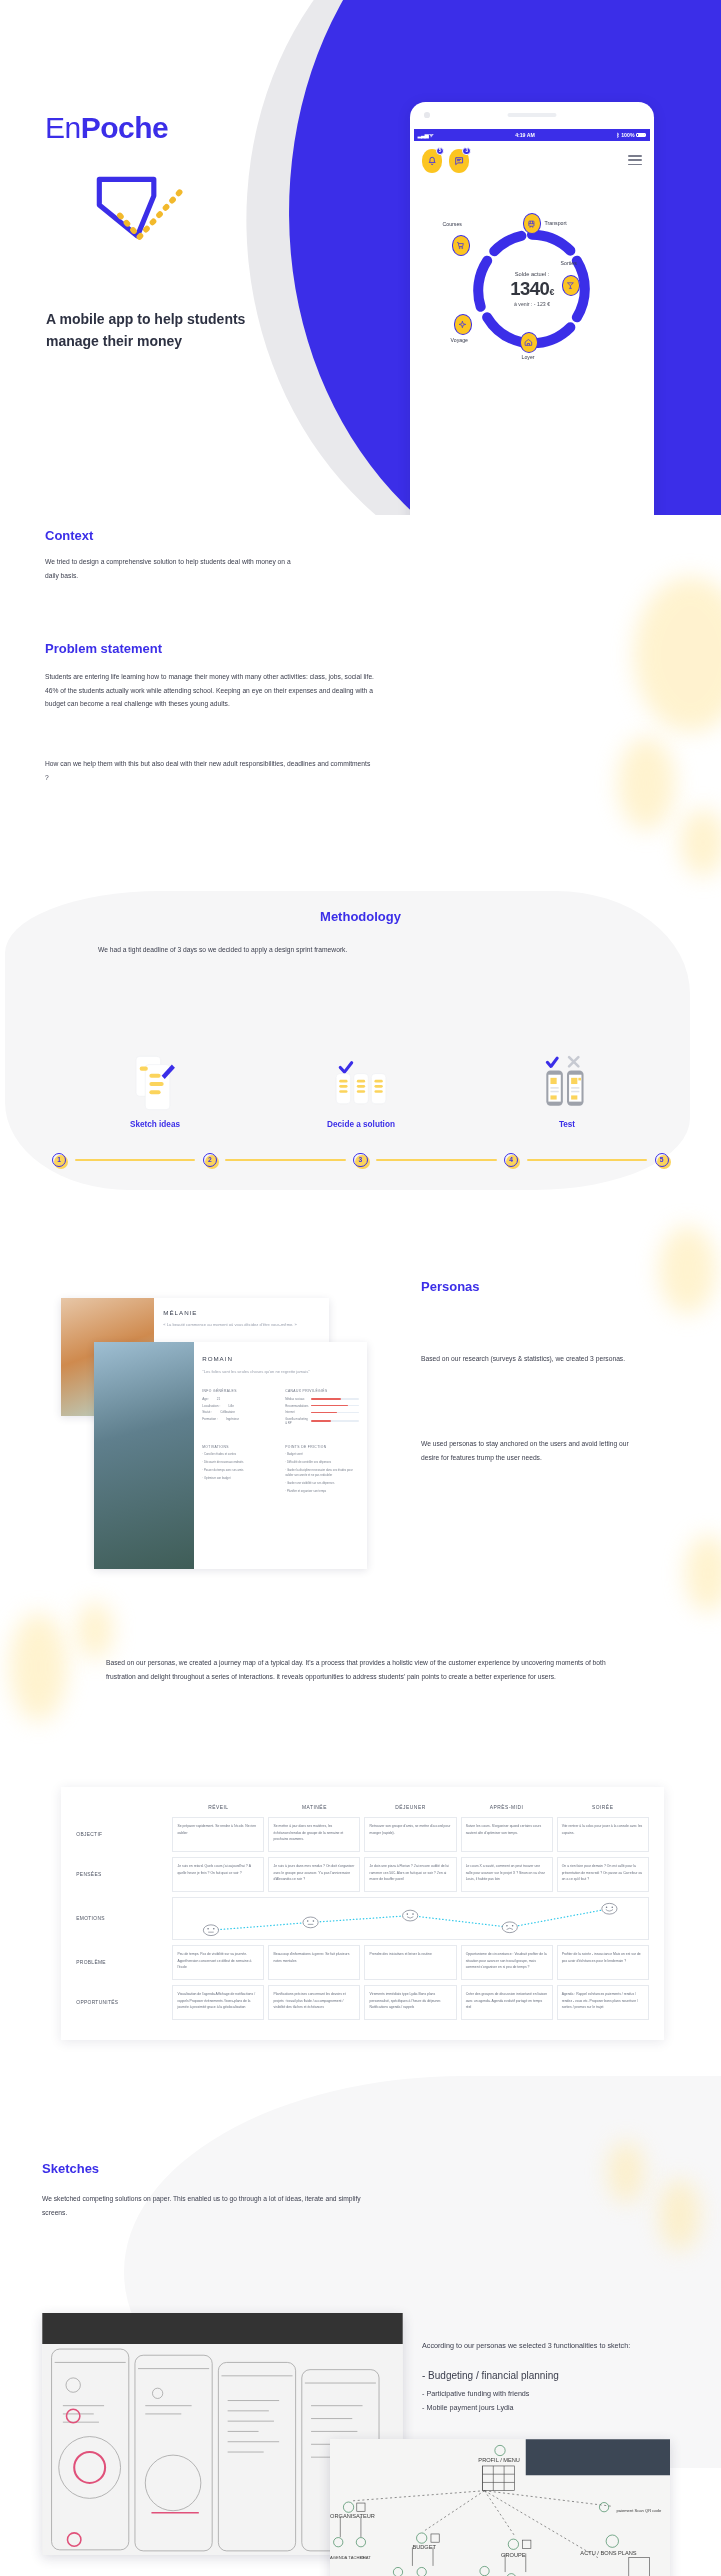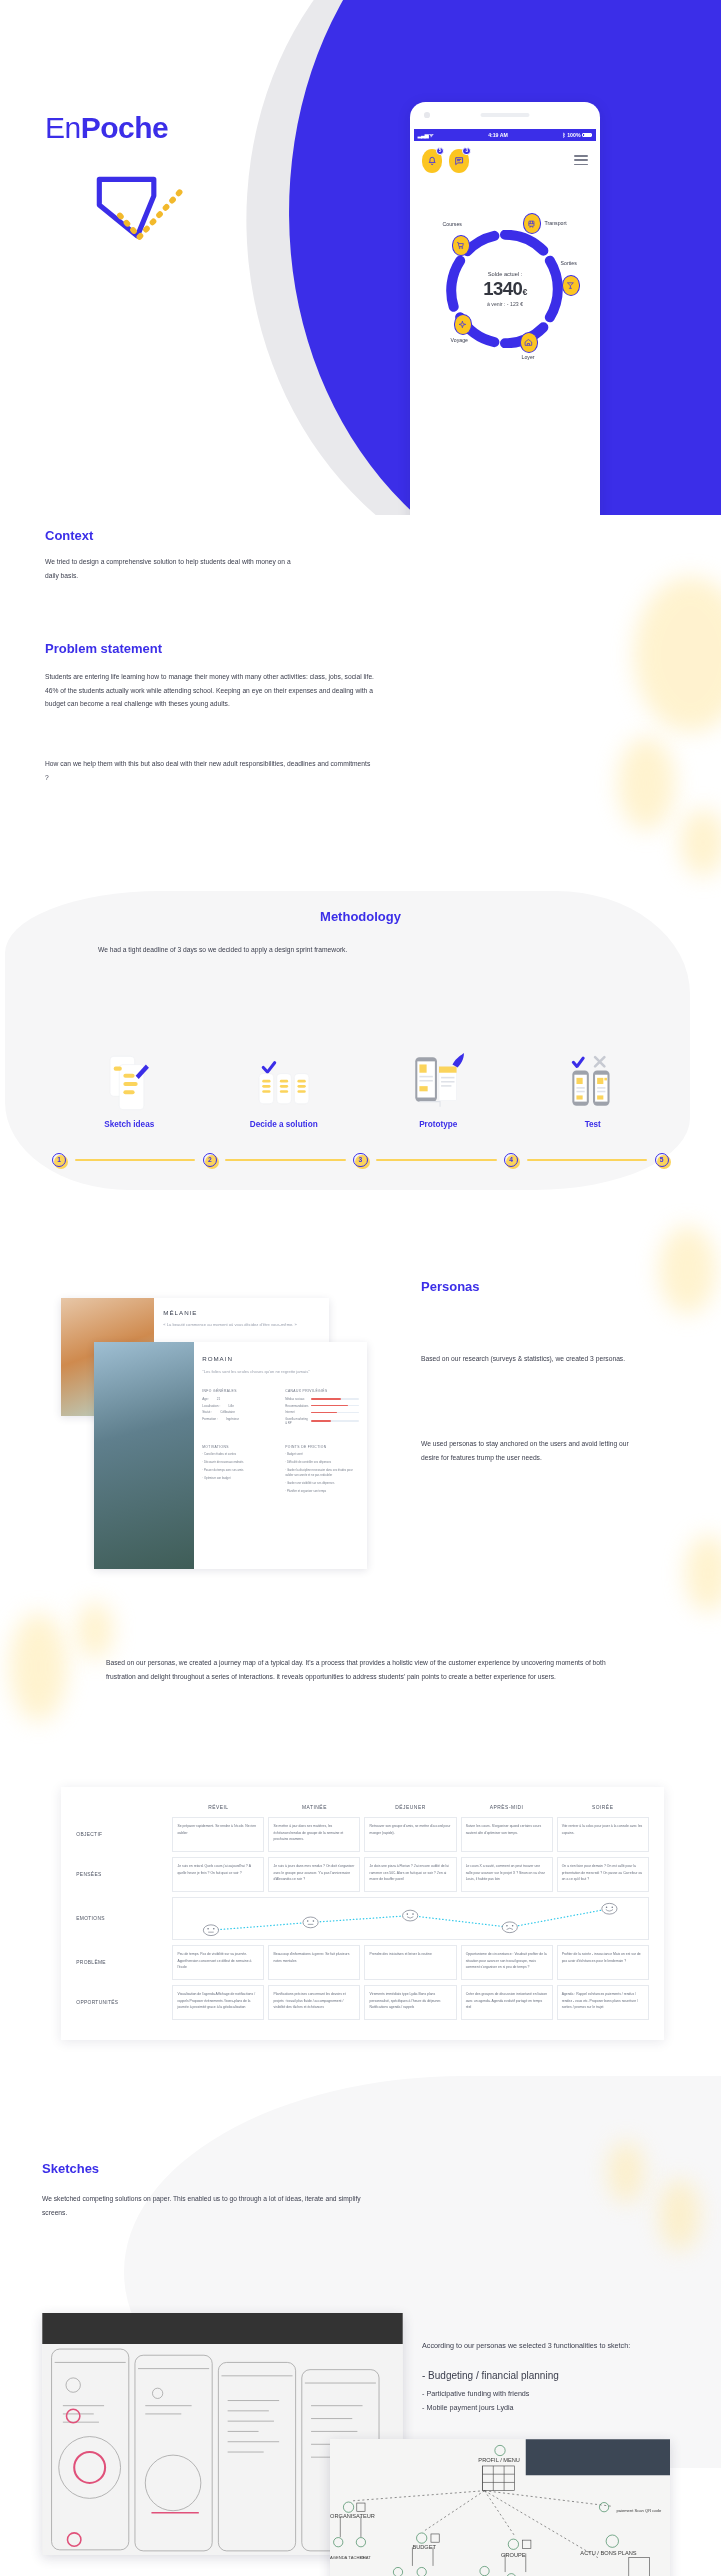--- a/index.html
+++ b/index.html
@@ -30,21 +30,21 @@
   .hero-tag {
     position: absolute; left: 46px; top: 309px; width: 222px;
     font-size: 14px; line-height: 1.55; font-weight: 700; color: #2d3142;
   }
 
   
   .phone {
     position: absolute; background: #fff; border-radius: 13.4px;
     box-shadow: 0 3.1px 13.4px rgba(20,20,60,.13);
   }
-  .phone-hero { left: 410px; top: 102px; width: 190px; height: 598px; border-radius: 15.5px; }
+  .phone-hero { left: 410px; top: 102px; width: 244px; height: 598px; border-radius: 15.5px; }
   .phone .notch-dot { position: absolute; left: 14.4px; top: 10.3px; width: 5.7px; height: 5.7px; border-radius: 50%; background: #e6e7ec; }
   .phone .notch-bar { position: absolute; left: 50%; transform: translateX(-50%); top: 11.3px; width: 49px; height: 4.1px; border-radius: 2.1px; background: #eceef2; }
   .screen { position: absolute; left: 3.6px; right: 3.6px; top: 27px; bottom: 27px; background: #fff; overflow: hidden; }
   .statusbar {
     height: 12px; background: #3b2ee8; color: #fff; display: flex; align-items: center;
     justify-content: space-between; padding: 0 4.1px; font-size: 5.2px; font-weight: 700;
   }
   .sb-mid { font-size: 5.2px; }
   .sb-right { display: flex; align-items: center; gap: 1.5px; }
   .batt { display: inline-block; width: 10.3px; height: 4.6px; border: 0.5px solid #fff; border-radius: 1px; position: relative; }
@@ -143,20 +143,21 @@
     </div>
 
     <svg class="logo-shield" viewBox="0 0 210 170">
       <path d="M22 8 H128 V40 L96 118 L22 58 Z" fill="none" stroke="#3b2ee8" stroke-width="10" stroke-linejoin="round"></path>
       <g stroke="#f2b92c" stroke-width="11" stroke-linecap="round" stroke-dasharray="3 16">
         <line x1="62" y1="78" x2="100" y2="120"></line>
         <line x1="100" y1="120" x2="188" y2="22"></line>
       </g>
     </svg>
 
+    <div class="hero-tag">A mobile app to help students manage their money</div>
 
     <div class="phone phone-hero">
       <span class="notch-dot"></span>
       <span class="notch-bar"></span>
       <div class="screen">
         <div class="statusbar">
           <span class="sig">▂▃▅ ᯤ</span>
           <span class="sb-mid">4:19 AM</span>
           <span class="sb-right">
             <span>ᛒ</span>
@@ -295,40 +296,20 @@
               <rect x="48" y="58" width="16" height="5" rx="2.5"></rect>
               <rect x="48" y="68" width="16" height="5" rx="2.5"></rect>
               <rect x="82" y="48" width="16" height="5" rx="2.5"></rect>
               <rect x="82" y="58" width="16" height="5" rx="2.5"></rect>
               <rect x="82" y="68" width="16" height="5" rx="2.5"></rect>
             </g>
           </svg>
       </div>
       <div class="nm"><span>Decide
 a solution</span></div>
-    </div>
-    <div class="step">
-      <div class="art">
-        <svg width="61" height="63" viewBox="0 0 118 122">
-            <rect x="14" y="14" width="42" height="86" rx="8" fill="#9ea2ab"></rect>
-            <rect x="18" y="22" width="34" height="70" fill="#fff"></rect>
-            <rect x="22" y="28" width="14" height="16" fill="#fbd45c"></rect>
-            <rect x="22" y="50" width="26" height="3" fill="#dfe2e8"></rect>
-            <rect x="22" y="58" width="26" height="3" fill="#dfe2e8"></rect>
-            <rect x="22" y="70" width="16" height="10" fill="#fbd45c"></rect>
-            <rect x="60" y="32" width="34" height="66" fill="#fff" stroke="#eceef2"></rect>
-            <rect x="60" y="32" width="34" height="12" fill="#fbd45c"></rect>
-            <rect x="64" y="52" width="26" height="3" fill="#dfe2e8"></rect>
-            <rect x="64" y="60" width="26" height="3" fill="#dfe2e8"></rect>
-            <rect x="64" y="68" width="20" height="3" fill="#dfe2e8"></rect>
-            <path d="M86 28c8-14 18-18 22-22 1 6-2 18-12 28z" fill="#3b2ee8"></path>
-            <path d="M22 100h40v10" fill="none" stroke="#dfe2e8" stroke-width="2"></path>
-          </svg>
-      </div>
-      <div class="nm">Prototype</div>
     </div>
     <div class="step">
       <div class="art">
         <svg width="52" height="60" viewBox="0 0 100 116">
             <path d="M12 18l7 8 12-16" stroke="#3b2ee8" stroke-width="6" fill="none" stroke-linecap="round" stroke-linejoin="round"></path>
             <path d="M54 8l18 18M72 8L54 26" stroke="#c7cad2" stroke-width="5" stroke-linecap="round"></path>
             <rect x="10" y="34" width="32" height="68" rx="8" fill="#9ea2ab"></rect>
             <rect x="14" y="42" width="24" height="52" fill="#fff"></rect>
             <rect x="18" y="48" width="12" height="12" fill="#fbd45c"></rect>
             <rect x="18" y="66" width="16" height="3" fill="#dfe2e8"></rect>

